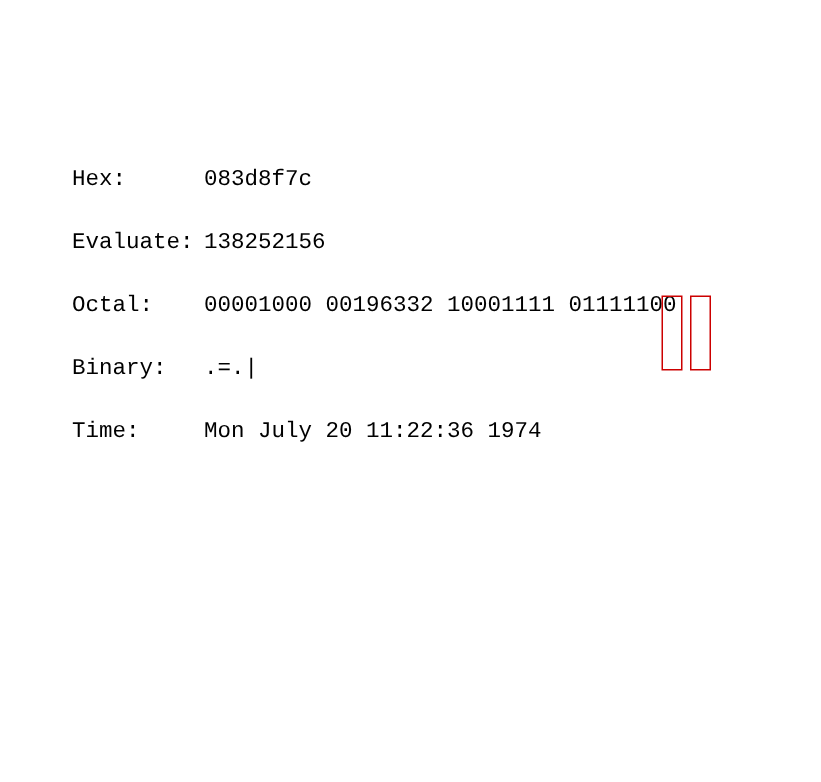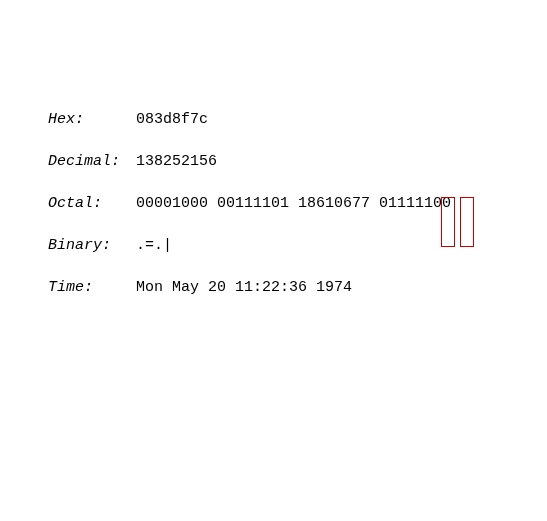--- a/index.html
+++ b/index.html
@@ -12,39 +12,39 @@
       height: 521px;
       position: relative;
       white-space: pre;
       line-height: 1.4;
       padding: 4px 8px;
     }
     .block {
       position: relative;
     }
     .line { display: block; }
-    .label { display: inline-block; min-width: 88px; font-style: italic; }
+    .label { display: inline-block; min-width: 88px; }
     .indent2 { padding-left: 40px; }
     .red-box {
       position: absolute;
       border: 1px solid #cc0000;
       pointer-events: none;
     }
   </style>
 </head>
 <body>
 
 
 
 <div class="block">
 <span class="line indent2"><span class="label">Hex:</span><span>083d8f7c</span></span>
-<span class="line indent2"><span class="label">Decimal:</span><span>138252156</span></span>
-<span class="line indent2"><span class="label">Octal:</span><span>00001000 00111101 18610677 01111100</span></span>
+<span class="line indent2"><span class="label">Evaluate:</span><span>138252156</span></span>
+<span class="line indent2"><span class="label">Octal:</span><span>00001000 00196332 10001111 01111100</span></span>
 <span class="line indent2"><span class="label">Binary:</span><span>.=.|</span></span>
-<span class="line indent2"><span class="label">Time:</span><span>Mon May 20 11:22:36 1974</span></span>
+<span class="line indent2"><span class="label">Time:</span><span>Mon July 20 11:22:36 1974</span></span>
 
 <div class="red-box" style="top:109px; left:433px; width:14px; height:50px;"></div>
 <div class="red-box" style="top:109px; left:452px; width:14px; height:50px;"></div>
 </div>
 
 
 
 
 
 </body></html>

